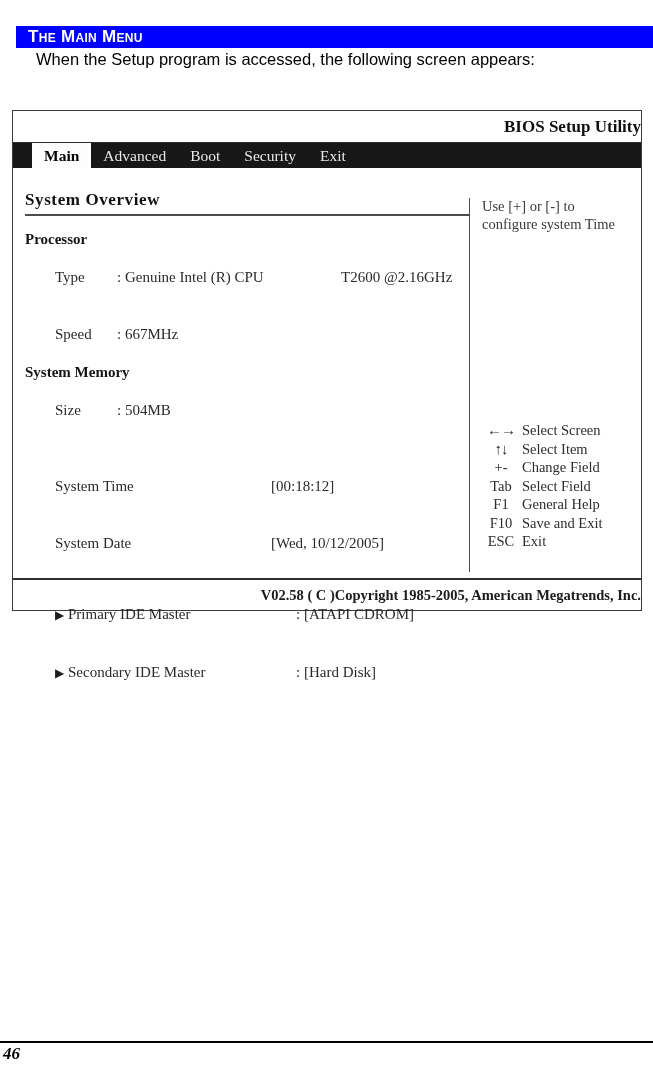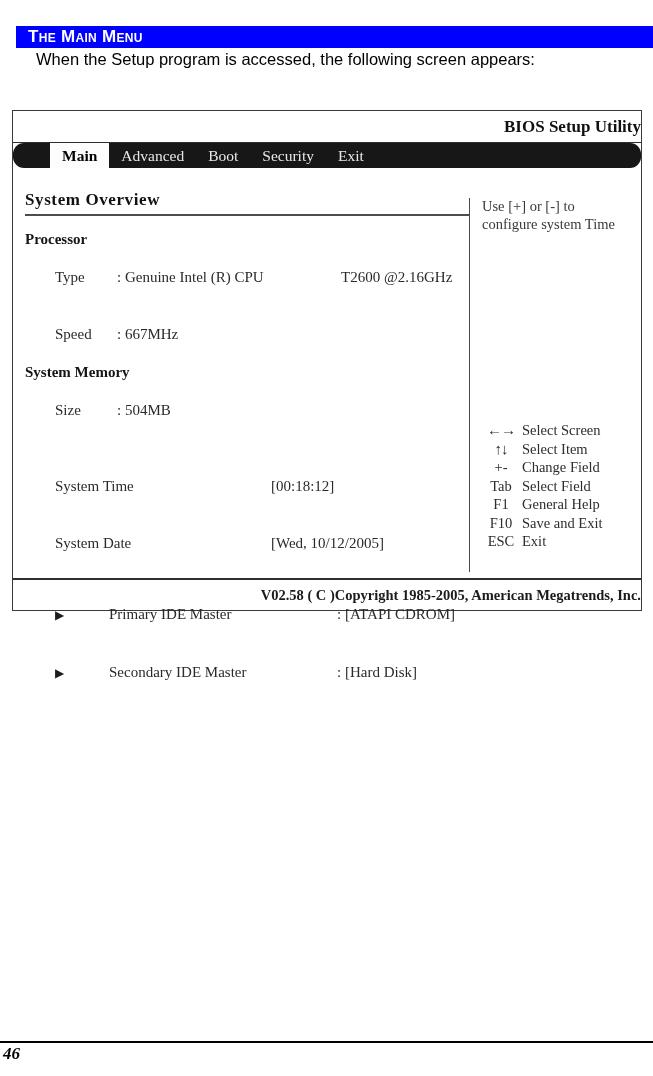--- a/index.html
+++ b/index.html
@@ -72,23 +72,22 @@
     background: #ffffff;
     border-bottom: 1px solid #2e2e2e;
   }
 
   .bios-menubar {
     height: 25px;
     background: #171717;
     position: relative;
     display: flex;
     align-items: stretch;
-    padding-left: 37px;
-    box-sizing: border-box;
-    border-radius: 11px;
+    padding-left: 19px;
+    box-sizing: border-box;
   }
   .bios-tab {
     color: #e8e8e8;
     font-family: "Liberation Serif", serif;
     font-size: 15.5px;
     line-height: 25px;
     padding: 0 12px;
     white-space: nowrap;
   }
   .bios-tab.active {
@@ -154,21 +153,20 @@
     display: inline-block;
     width: 62px;
   }
   .lbl-wide {
     display: inline-block;
     width: 216px;
   }
   .lbl-ide {
     display: inline-block;
     width: 228px;
-    margin-left: 41px;
   }
   .val-cpu {
     display: inline-block;
     width: 224px;
   }
   .spacer-row {
     height: 19px;
   }
   .spacer-row-sm {
     height: 14px;

